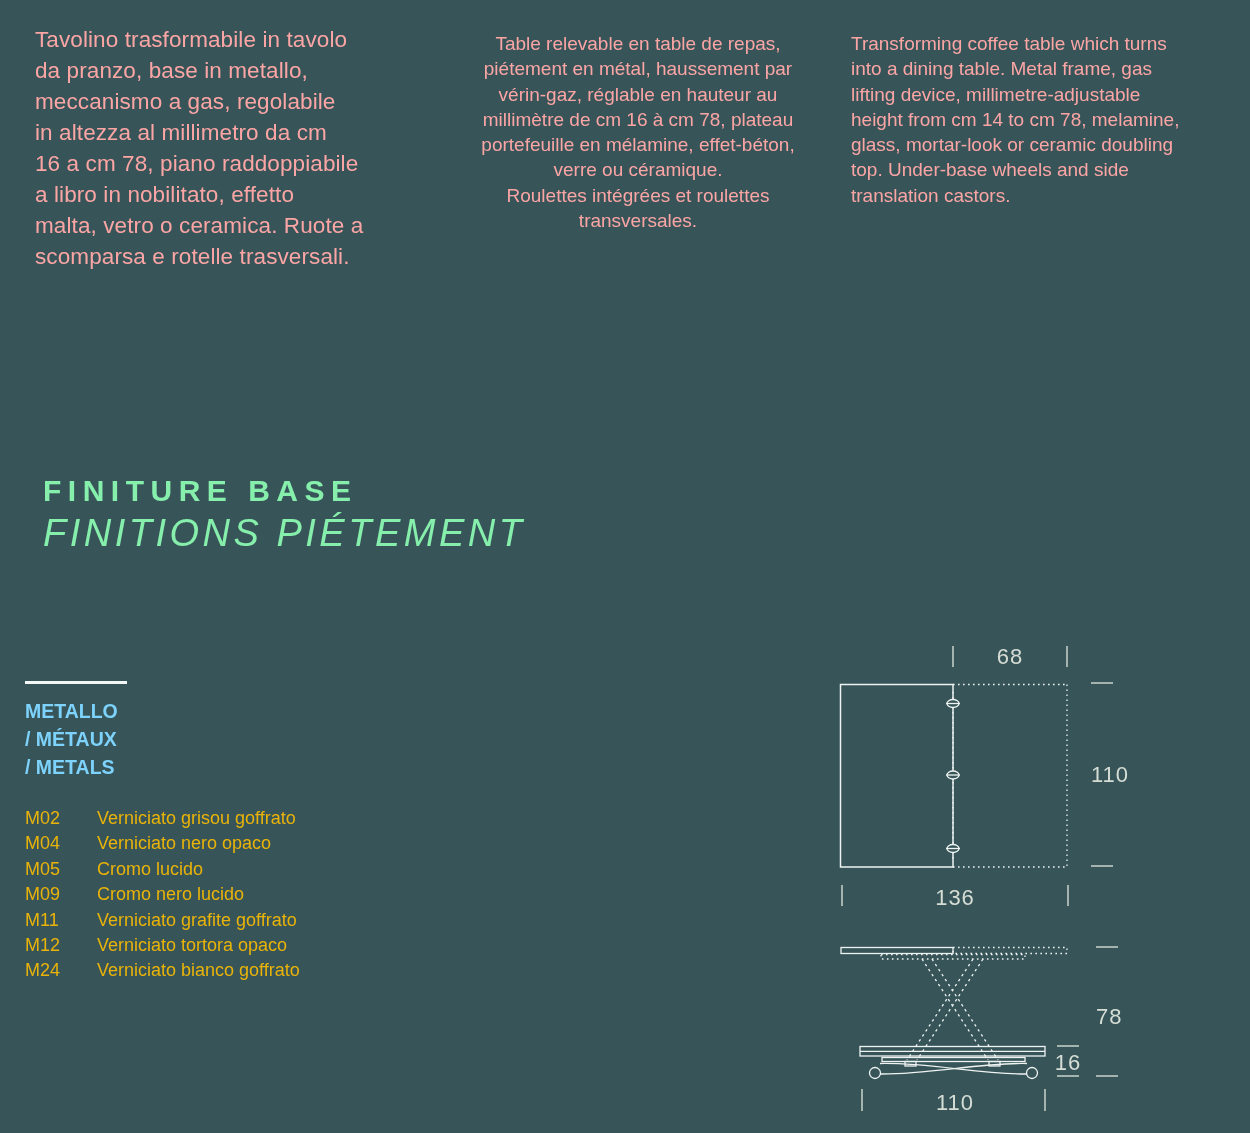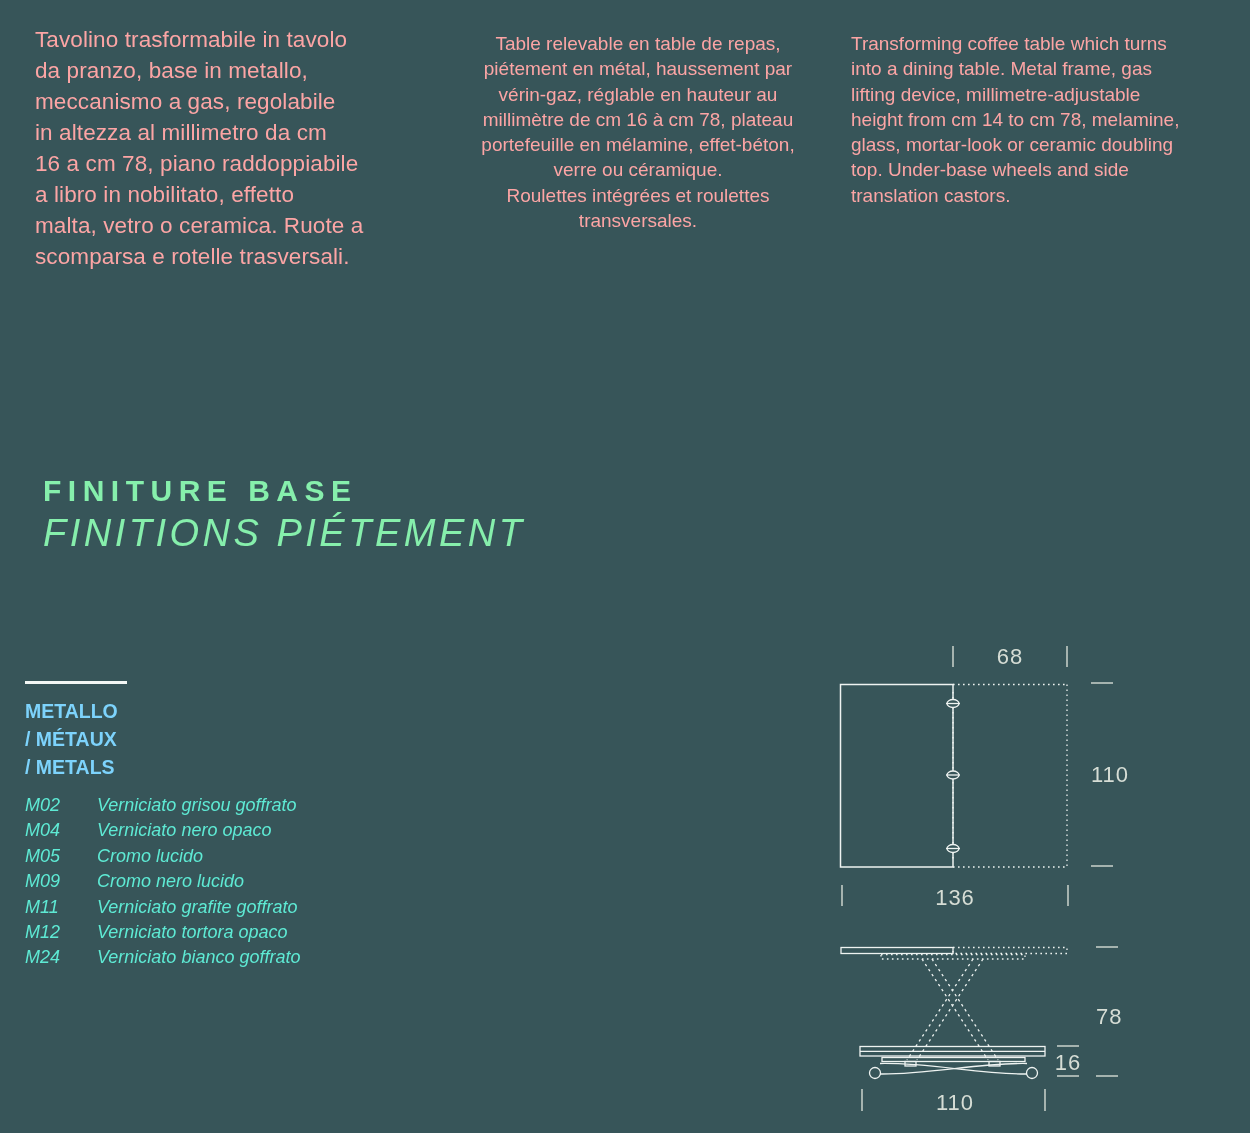--- a/index.html
+++ b/index.html
@@ -29,21 +29,21 @@
   }
   .section-title .secondary {
     font-size:38px; font-style:italic; font-weight:normal;
     letter-spacing:3.5px; line-height:43px;
   }
 
   
   .metals { position:absolute; left:25px; top:681px; }
   .metals-rule { width:102px; height:3px; background:#f3f7f5; }
   .metals-title { margin-top:13px; color:#7dd3fc; font-size:19.5px; font-weight:bold; line-height:28px; }
-  .metals-list { margin-top:12px; font-size:18px; color:#5eead4;font-style:italic; }
+  .metals-list { margin-top:25px; font-size:18px; color:#eab308; }
   .metal-row { display:flex; line-height:25.4px; }
   .metal-code { width:72px; flex:0 0 72px; }
 
   
   .drawings { position:absolute; left:820px; top:630px; }
   .ln   { stroke:#eef3f1; stroke-width:1.5; fill:none; }
   .thin { stroke:#eef3f1; stroke-width:1.3; fill:none; }
   .dot  { stroke-dasharray:1.6,3.4; }
   .legdash { stroke-dasharray:2.5,3.5; }
   .tick { stroke:#d6ddd5; stroke-width:1.4; fill:none; }

